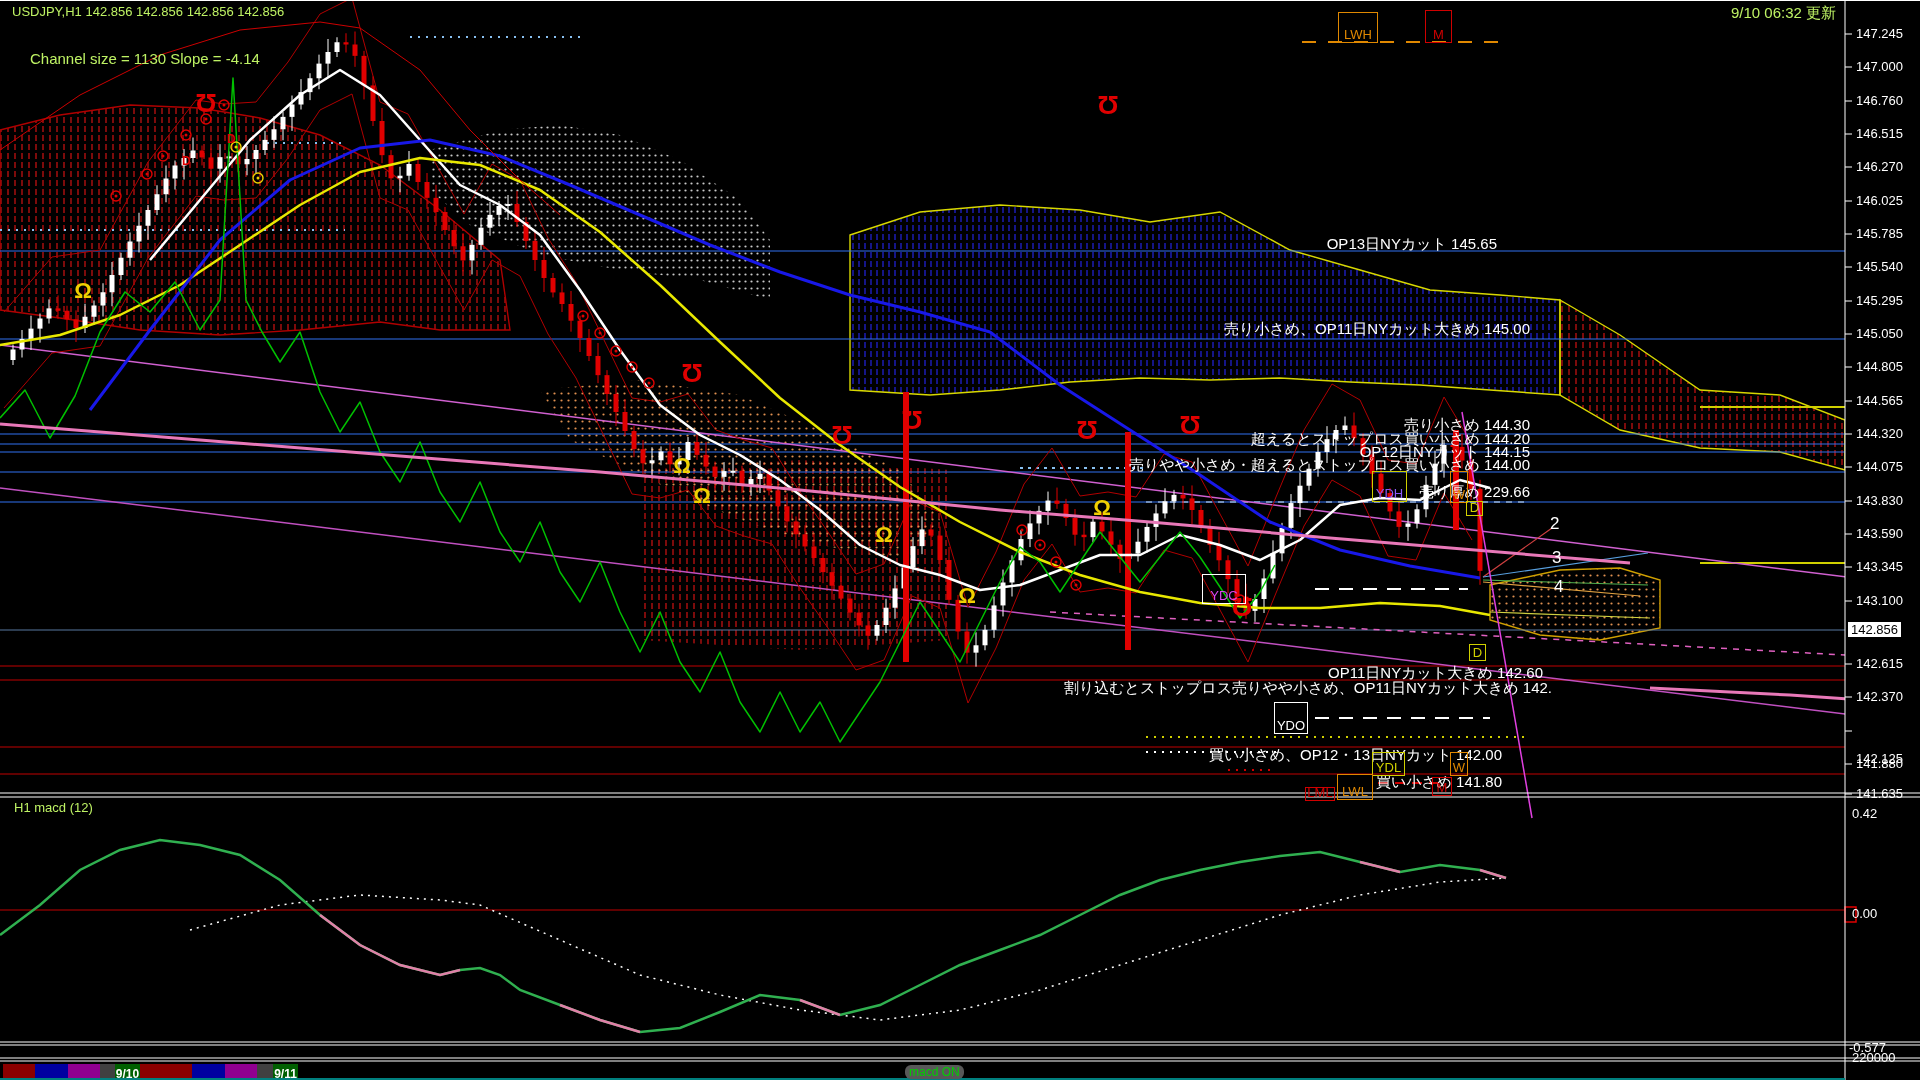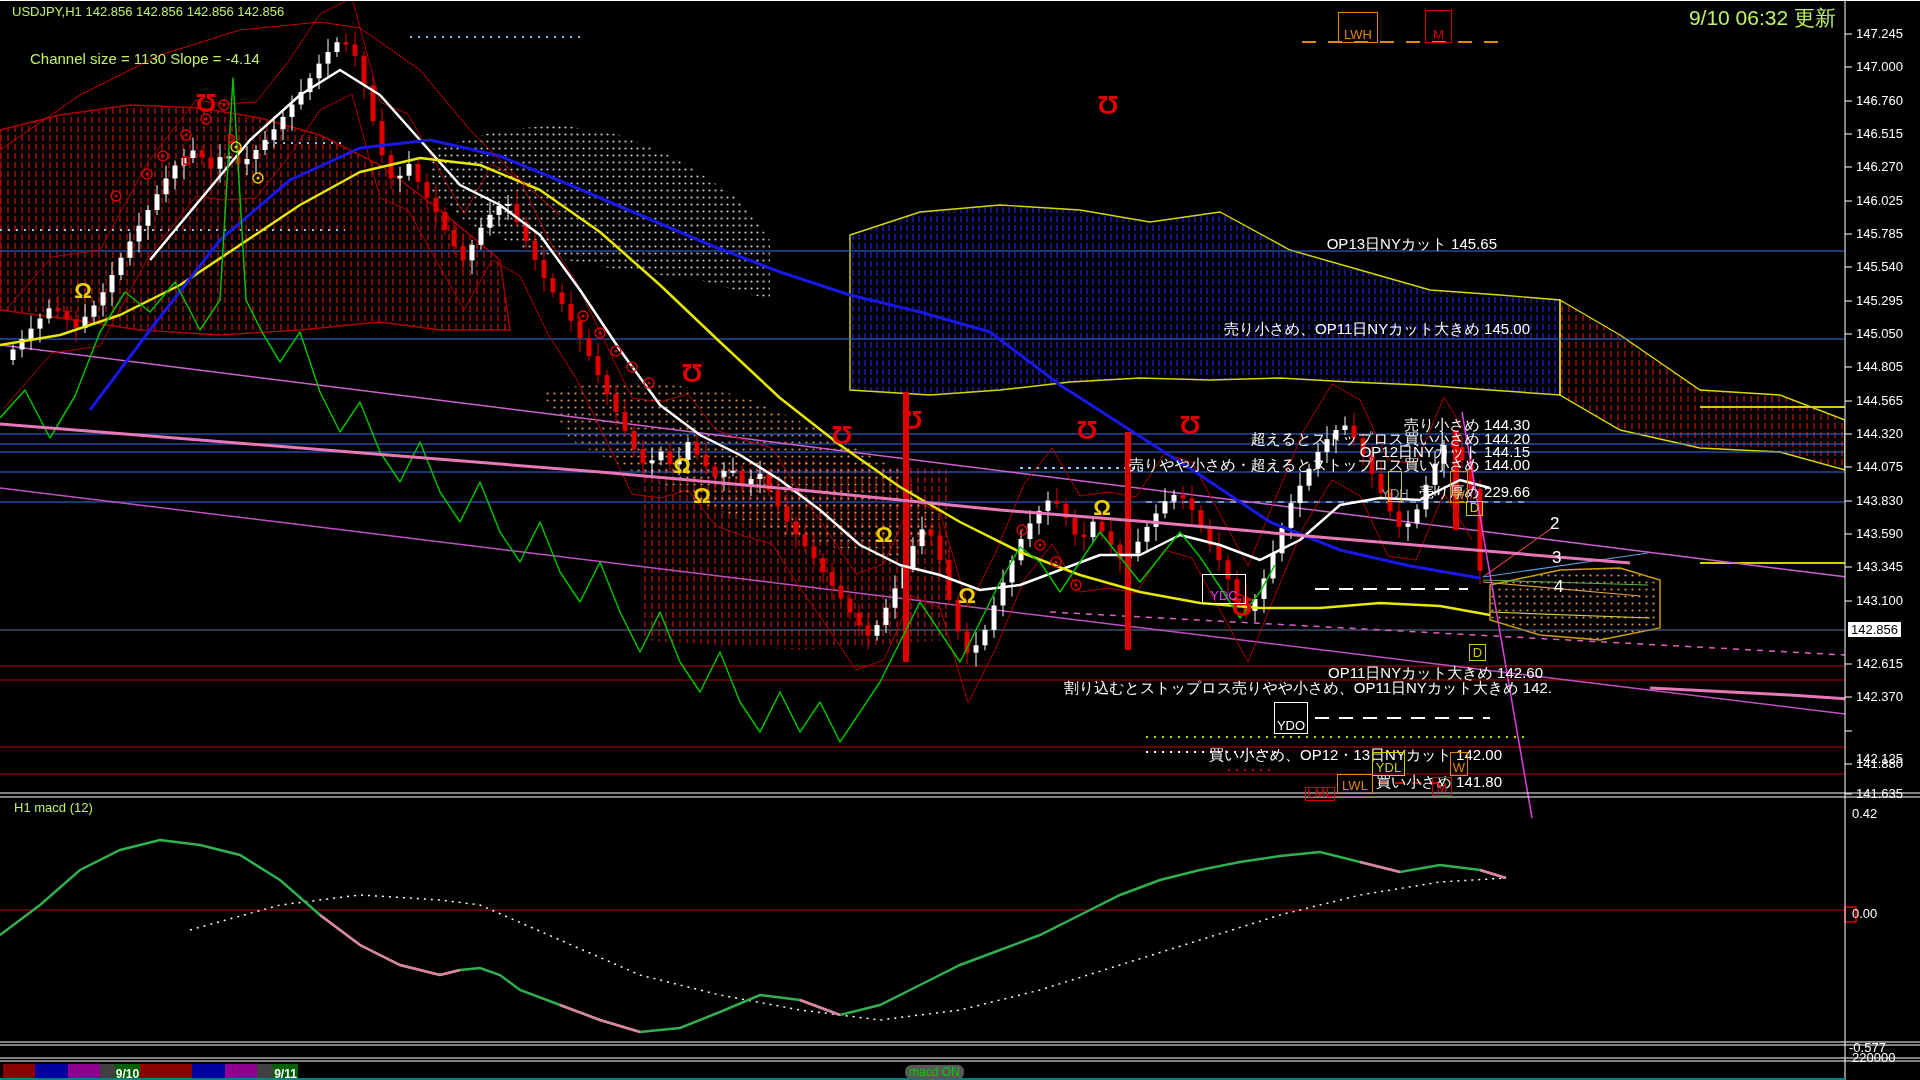--- a/index.html
+++ b/index.html
@@ -518,21 +518,21 @@
       <line x1="1845" y1="601" x2="1852" y2="601" stroke="#fff" stroke-width="1"></line>
       <line x1="1845" y1="664" x2="1852" y2="664" stroke="#fff" stroke-width="1"></line>
       <line x1="1845" y1="697" x2="1852" y2="697" stroke="#fff" stroke-width="1"></line>
       <line x1="1845" y1="731" x2="1852" y2="731" stroke="#fff" stroke-width="1"></line>
       <line x1="1845" y1="764" x2="1852" y2="764" stroke="#fff" stroke-width="1"></line>
       <line x1="1845" y1="794" x2="1852" y2="794" stroke="#fff" stroke-width="1"></line>
       <line x1="0" y1="1079" x2="1845" y2="1079" stroke="#00807f" stroke-width="2"></line>
     </svg>
 
   <div class="abs hdr" style="left:12px;top:4px;">USDJPY,H1  142.856 142.856 142.856 142.856</div>
-  <div class="abs hdr" style="right:84px;top:4px;font-size:21px;">9/10 06:32 更新</div>
+  <div class="abs hdr" style="right:84px;top:4px;font-size:15px;">9/10 06:32 更新</div>
   <div class="abs hdr" style="left:30px;top:50px;font-size:15px;">Channel size = 1130 Slope = -4.14</div>
   <div class="abs hdr" style="left:14px;top:800px;text-align:center;">H1  macd (12)</div>
 
   <div id="price-axis">
       <div class="abs axis-label" style="left: 1856px; top: 26px;">147.245</div>
       <div class="abs axis-label" style="left: 1856px; top: 59px;">147.000</div>
       <div class="abs axis-label" style="left: 1856px; top: 93px;">146.760</div>
       <div class="abs axis-label" style="left: 1856px; top: 126px;">146.515</div>
       <div class="abs axis-label" style="left: 1856px; top: 159px;">146.270</div>
       <div class="abs axis-label" style="left: 1856px; top: 193px;">146.025</div>
@@ -570,29 +570,29 @@
       <div class="abs annot" style="right: 390px; top: 456px;">売りやや小さめ・超えるとストップロス買い小さめ 144.00</div>
       <div class="abs annot" style="right: 390px; top: 483px;">売り厚め 229.66</div>
       <div class="abs annot" style="right: 377px; top: 664px;">OP11日NYカット大きめ 142.60</div>
       <div class="abs annot" style="right: 368px; top: 679px;">割り込むとストップロス売りやや小さめ、OP11日NYカット大きめ 142.</div>
       <div class="abs annot" style="right: 418px; top: 746px;">買い小さめ、OP12・13日NYカット 142.00</div>
       <div class="abs annot" style="right: 418px; top: 773px;">買い小さめ 141.80</div>
     </div>
   <div id="level-boxes">
       <div class="lvlbox" style="left: 1338px; top: 12px; width: 40px; height: 31px; border: 1px solid rgb(224, 136, 0); color: rgb(224, 136, 0);">LWH</div>
       <div class="lvlbox" style="left: 1425px; top: 10px; width: 27px; height: 33px; border: 1px solid rgb(208, 0, 0); color: rgb(208, 0, 0);">M</div>
-      <div class="lvlbox" style="left: 1372px; top: 471px; width: 14px; height: 31px; border: 1px solid rgb(208, 208, 0); color: #a3a3a3; margin-left: 16px;">YDH</div>
+      <div class="lvlbox" style="left: 1372px; top: 471px; width: 35px; height: 31px; border: 1px solid rgb(208, 208, 0); color: #8b5cf6;">YDH</div>
       <div class="lvlbox" style="left: 1450px; top: 471px; width: 18px; height: 32px; border: 1px solid rgb(224, 136, 0); color: rgb(224, 136, 0);">W</div>
       <div class="lvlbox" style="left: 1466px; top: 501px; width: 17px; height: 15px; border: 1px solid rgb(208, 208, 0); color: rgb(208, 208, 0);">D</div>
       <div class="lvlbox" style="left: 1202px; top: 574px; width: 44px; height: 30px; border: 1px solid rgb(255, 255, 255); color: #d946ef;">YDC</div>
       <div class="lvlbox" style="left: 1469px; top: 644px; width: 17px; height: 17px; border: 1px solid rgb(208, 208, 0); color: rgb(208, 208, 0);">D</div>
       <div class="lvlbox" style="left: 1274px; top: 702px; width: 34px; height: 32px; border: 1px solid rgb(255, 255, 255); color: rgb(255, 255, 255);">YDO</div>
       <div class="lvlbox" style="left: 1372px; top: 752px; width: 33px; height: 24px; border: 1px solid rgb(208, 208, 0); color: rgb(208, 208, 0);">YDL</div>
       <div class="lvlbox" style="left: 1450px; top: 752px; width: 18px; height: 24px; border: 1px solid rgb(224, 136, 0); color: rgb(224, 136, 0);">W</div>
-      <div class="lvlbox" style="left: 1337px; top: 774px; width: 36px; height: 20px; border: 1px solid rgb(224, 136, 0); color: rgb(224, 136, 0);">LWL</div>
+      <div class="lvlbox" style="left: 1337px; top: 774px; width: 36px; height: 26px; border: 1px solid rgb(224, 136, 0); color: rgb(224, 136, 0);">LWL</div>
       <div class="lvlbox" style="left: 1432px; top: 777px; width: 20px; height: 19px; border: 1px solid rgb(208, 0, 0); color: rgb(208, 0, 0);">M</div>
       <div class="lvlbox" style="left: 1305px; top: 787px; width: 30px; height: 14px; border: 1px solid rgb(208, 0, 0); color: rgb(208, 0, 0);">LML</div>
     </div>
   <div id="proj-numbers">
       <div class="abs projnum" style="left: 1550px; top: 514px;">2</div>
       <div class="abs projnum" style="left: 1552px; top: 548px;">3</div>
       <div class="abs projnum" style="left: 1554px; top: 577px;">4</div>
     </div>
   <div id="timeline">
       <div class="abs" style="left: 3px; top: 1064px; width: 32px; height: 14px; background: rgb(139, 0, 0); text-align: center;"></div>

